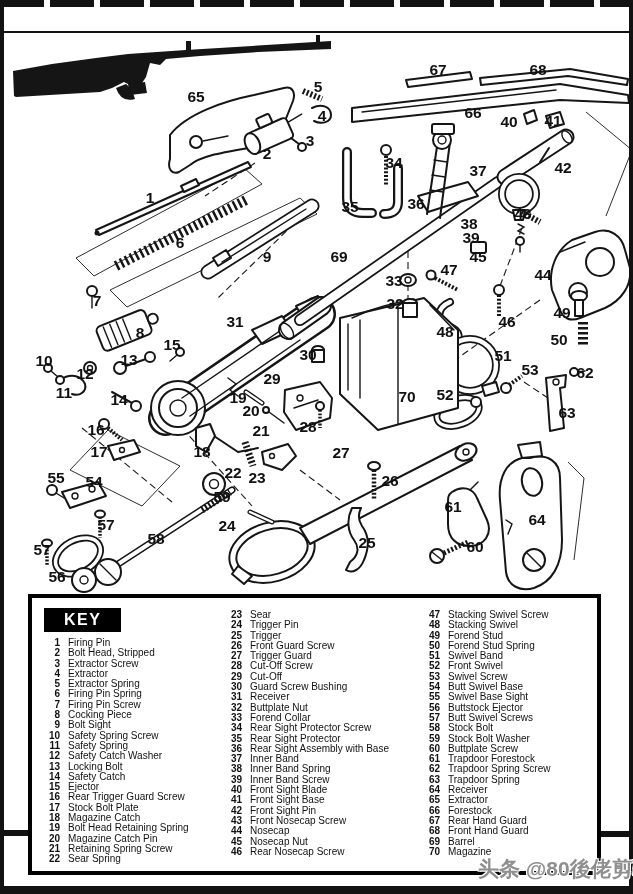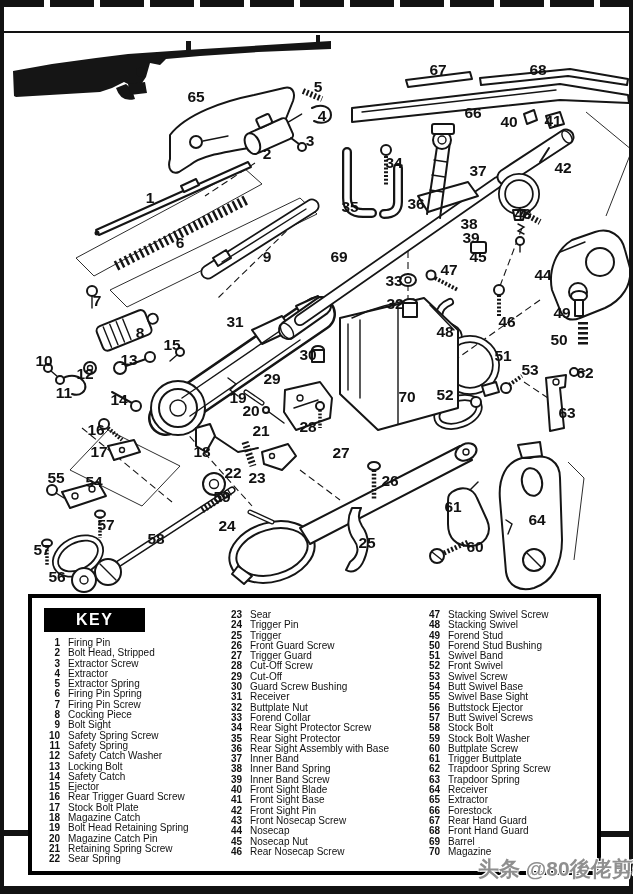--- a/index.html
+++ b/index.html
@@ -25,21 +25,21 @@
   .tube-o{fill:none;stroke:#151515;stroke-linecap:round;}
   .tube-i{fill:none;stroke:#ffffff;stroke-linecap:round;}
   .coil{fill:none;stroke:#151515;stroke-linecap:butt;}
   .fill{fill:#151515;stroke:none;}
   .plabel{font-family:"Liberation Sans",sans-serif;font-size:15.5px;font-weight:bold;
      fill:#111;text-anchor:middle;}
   
   #key-panel{position:absolute;left:28px;top:594px;width:573px;height:281px;
      border:4px solid #000;background:#fff;box-sizing:border-box;z-index:5;}
   #key-badge{position:absolute;left:12px;top:10px;background:#000;color:#fff;
-     font-size:16px;font-weight:bold;letter-spacing:1.5px;padding:3px 32px;}
+     font-size:16px;font-weight:bold;letter-spacing:1.5px;padding:3px 20px;}
   .key-col{position:absolute;display:flex;flex-direction:column;}
   #key-col-0{left:10px;top:40px;}
   #key-col-1{left:192px;top:12px;}
   #key-col-2{left:390px;top:12px;}
   .key-row{display:flex;line-height:10.3px;font-size:10px;white-space:nowrap;}
   .key-num{width:18px;text-align:right;font-weight:bold;flex:0 0 18px;}
   .key-name{margin-left:8px;}
   #watermark{position:absolute;left:478px;top:855px;z-index:6;font-size:21px;font-weight:bold;
      color:#8f8f8f;white-space:nowrap;
      text-shadow:1px 1px 0 #fff,-1px -1px 0 #fff,1px -1px 0 #fff,-1px 1px 0 #fff;}
@@ -619,21 +619,21 @@
         <div class="key-row">
           <span class="key-num">48</span>
           <span class="key-name">Stacking Swivel</span>
         </div>
         <div class="key-row">
           <span class="key-num">49</span>
           <span class="key-name">Forend Stud</span>
         </div>
         <div class="key-row">
           <span class="key-num">50</span>
-          <span class="key-name">Forend Stud Bushing</span>
+          <span class="key-name">Forend Stud Spring</span>
         </div>
         <div class="key-row">
           <span class="key-num">51</span>
           <span class="key-name">Swivel Band</span>
         </div>
         <div class="key-row">
           <span class="key-num">52</span>
           <span class="key-name">Front Swivel</span>
         </div>
         <div class="key-row">
@@ -663,21 +663,21 @@
         <div class="key-row">
           <span class="key-num">59</span>
           <span class="key-name">Stock Bolt Washer</span>
         </div>
         <div class="key-row">
           <span class="key-num">60</span>
           <span class="key-name">Buttplate Screw</span>
         </div>
         <div class="key-row">
           <span class="key-num">61</span>
-          <span class="key-name">Trigger Buttplate</span>
+          <span class="key-name">Trapdoor Forestock</span>
         </div>
         <div class="key-row">
           <span class="key-num">62</span>
           <span class="key-name">Trapdoor Spring Screw</span>
         </div>
         <div class="key-row">
           <span class="key-num">63</span>
           <span class="key-name">Trapdoor Spring</span>
         </div>
         <div class="key-row">

